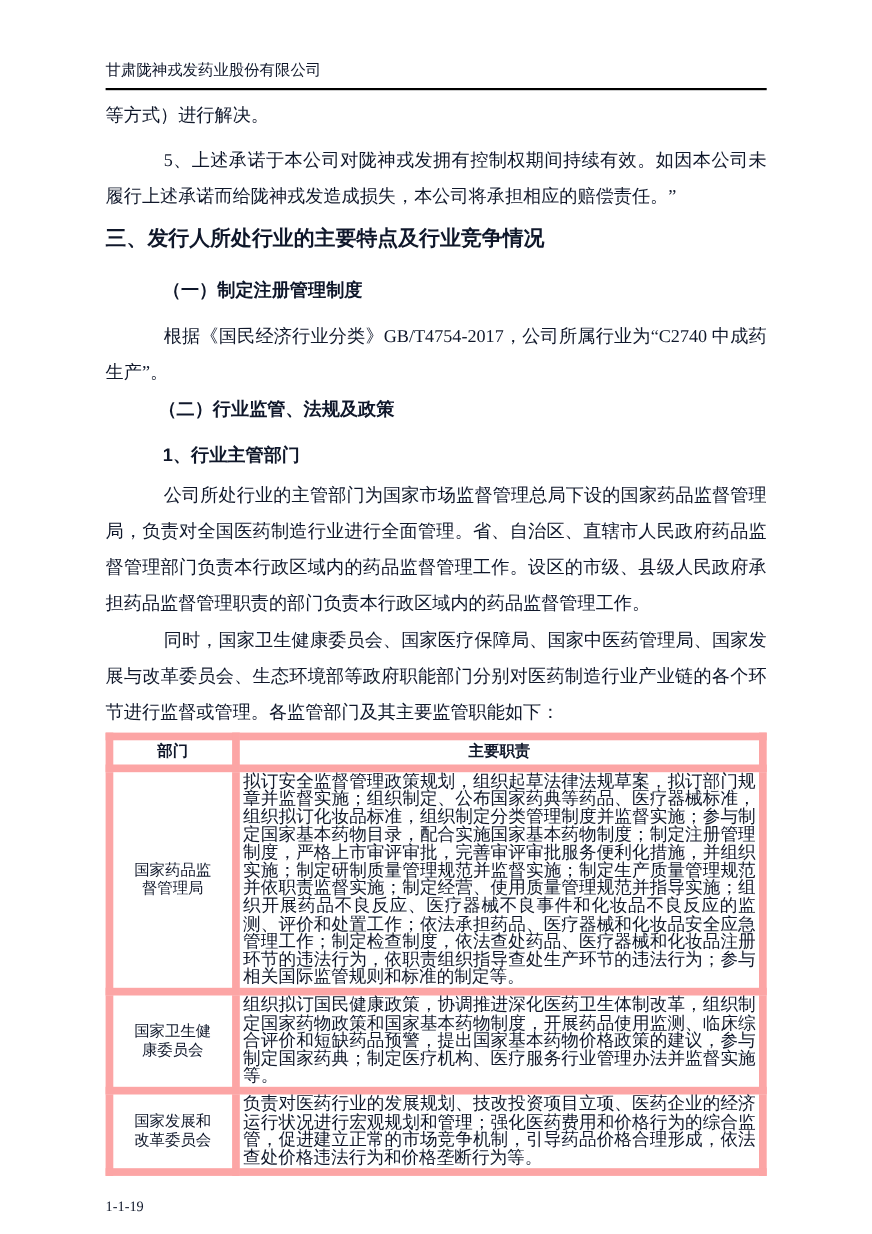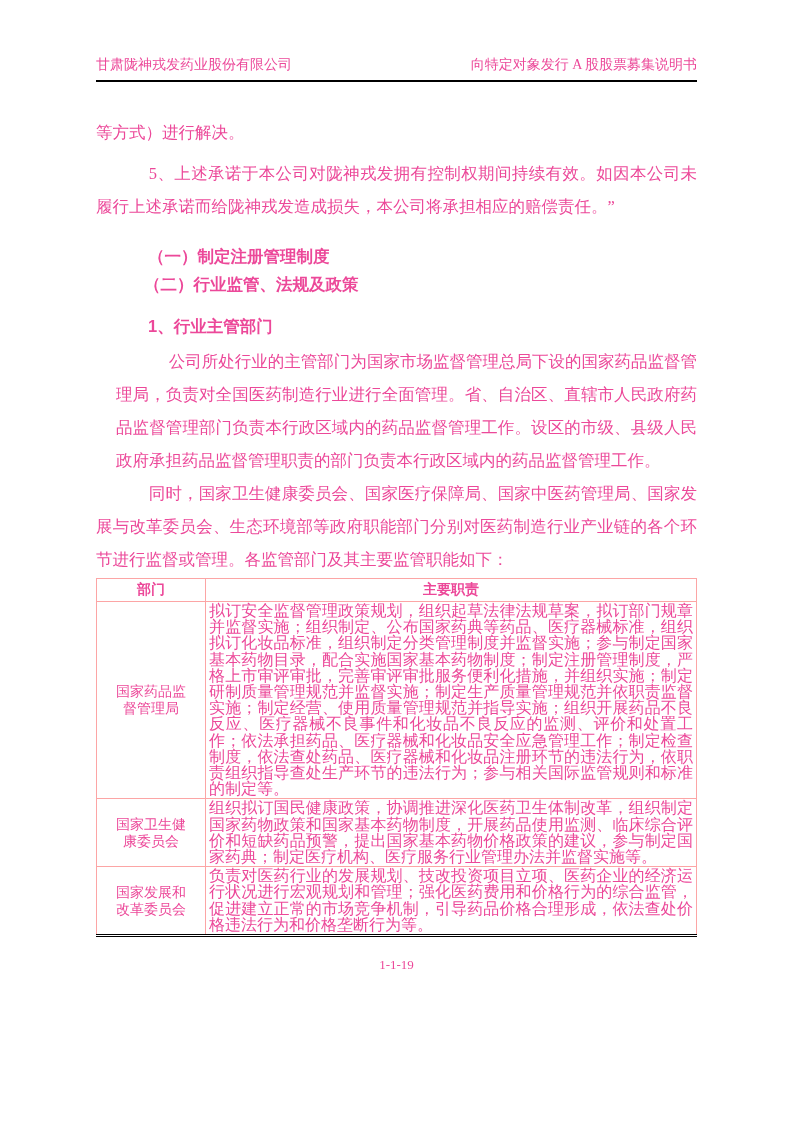--- a/index.html
+++ b/index.html
@@ -2,21 +2,21 @@
 <html><head>
 <meta charset="utf-8">
 <style>
   html, body { margin: 0; padding: 0; background: #ffffff; }
   .page {
     position: relative;
     width: 793px; height: 1122px;
     box-sizing: border-box;
     padding: 56px 96px 0 96px;
     background: #ffffff;
-    color: #ec4899;
+    color: #0f172a;
     font-family: "Liberation Serif", "DejaVu Serif", serif;
     overflow: hidden;
   }
   .doc-header {
     display: flex; justify-content: space-between; align-items: flex-end;
     border-bottom: 2px solid #000;
     padding-bottom: 7px;
     font-size: 14px;
     line-height: 17px;
   }
@@ -25,78 +25,78 @@
     font-size: 16.5px;
     line-height: 33px;
     text-align: justify;
   }
   .ind { text-indent: 3.2em; }
   .heading {
     font-family: "Liberation Sans", "DejaVu Sans", sans-serif;
     font-weight: bold;
     margin: 0;
   }
-  #p1 { margin-top: 34px; }
+  #p1 { margin-top: 6px; }
   #p2 { margin-top: 8px; }
   #h1 { margin-top: 10px; font-size: 19px; line-height: 26px; }
   #h2-1 { margin-top: 22px; font-size: 16.5px; line-height: 22px; margin-left: 52px; }
   #p3 { margin-top: 14px; }
   #h2-2 { margin-top: 6px; font-size: 16.5px; line-height: 22px; margin-left: 48px; }
   #h3-1 { margin-top: 20px; font-size: 16.5px; line-height: 22px; margin-left: 52px; }
-  #p4 { margin-top: 8px; margin-left: 20px; }
+  #p4 { margin-top: 8px; }
   #p5 { margin-top: 0; }
   table.reg {
     margin-top: 2px;
     width: 601px;
     border-collapse: collapse;
     border: 1.5px solid #000;
     border-bottom: 3px double #000;
     table-layout: fixed;
   }
-  table.reg th, table.reg td { border: 1px solid #fca5a5; }
+  table.reg th, table.reg td { border: 7px solid #fca5a5; }
   table.reg th {
     font-size: 14px; font-weight: bold;
     padding: 2px 2px; text-align: center;
     line-height: 18px;
   }
   th.col-dept { width: 104px; }
   td.dept {
     text-align: center; vertical-align: middle;
     font-size: 14px; line-height: 17px;
     padding: 0 15px;
   }
   td.duty {
     font-size: 16px; line-height: 16.2px;
     text-align: justify;
     padding: 1px 3px;
     vertical-align: middle;
   }
   .page-footer {
     margin-top: 20px;
-    text-align: center;
     font-size: 13px;
   }
 </style>
 </head>
 <body>
 
 <div class="page">
 
   <div class="doc-header">
     <span>甘肃陇神戎发药业股份有限公司</span>
-    <span>向特定对象发行 A 股股票募集说明书</span>
   </div>
 
   <p class="body-text" id="p1">等方式）进行解决。</p>
 
   <p class="body-text ind" id="p2">5、上述承诺于本公司对陇神戎发拥有控制权期间持续有效。如因本公司未履行上述承诺而给陇神戎发造成损失，本公司将承担相应的赔偿责任。”</p>
 
+  <h1 class="heading" id="h1">三、发行人所处行业的主要特点及行业竞争情况</h1>
 
   <h2 class="heading" id="h2-1">（一）制定注册管理制度</h2>
 
+  <p class="body-text ind" id="p3">根据《国民经济行业分类》GB/T4754-2017，公司所属行业为“C2740 中成药生产”。</p>
 
   <h2 class="heading" id="h2-2">（二）行业监管、法规及政策</h2>
 
   <h3 class="heading" id="h3-1">1、行业主管部门</h3>
 
   <p class="body-text ind" id="p4">公司所处行业的主管部门为国家市场监督管理总局下设的国家药品监督管理局，负责对全国医药制造行业进行全面管理。省、自治区、直辖市人民政府药品监督管理部门负责本行政区域内的药品监督管理工作。设区的市级、县级人民政府承担药品监督管理职责的部门负责本行政区域内的药品监督管理工作。</p>
 
   <p class="body-text ind" id="p5">同时，国家卫生健康委员会、国家医疗保障局、国家中医药管理局、国家发展与改革委员会、生态环境部等政府职能部门分别对医药制造行业产业链的各个环节进行监督或管理。各监管部门及其主要监管职能如下：</p>
 
   <table class="reg">

